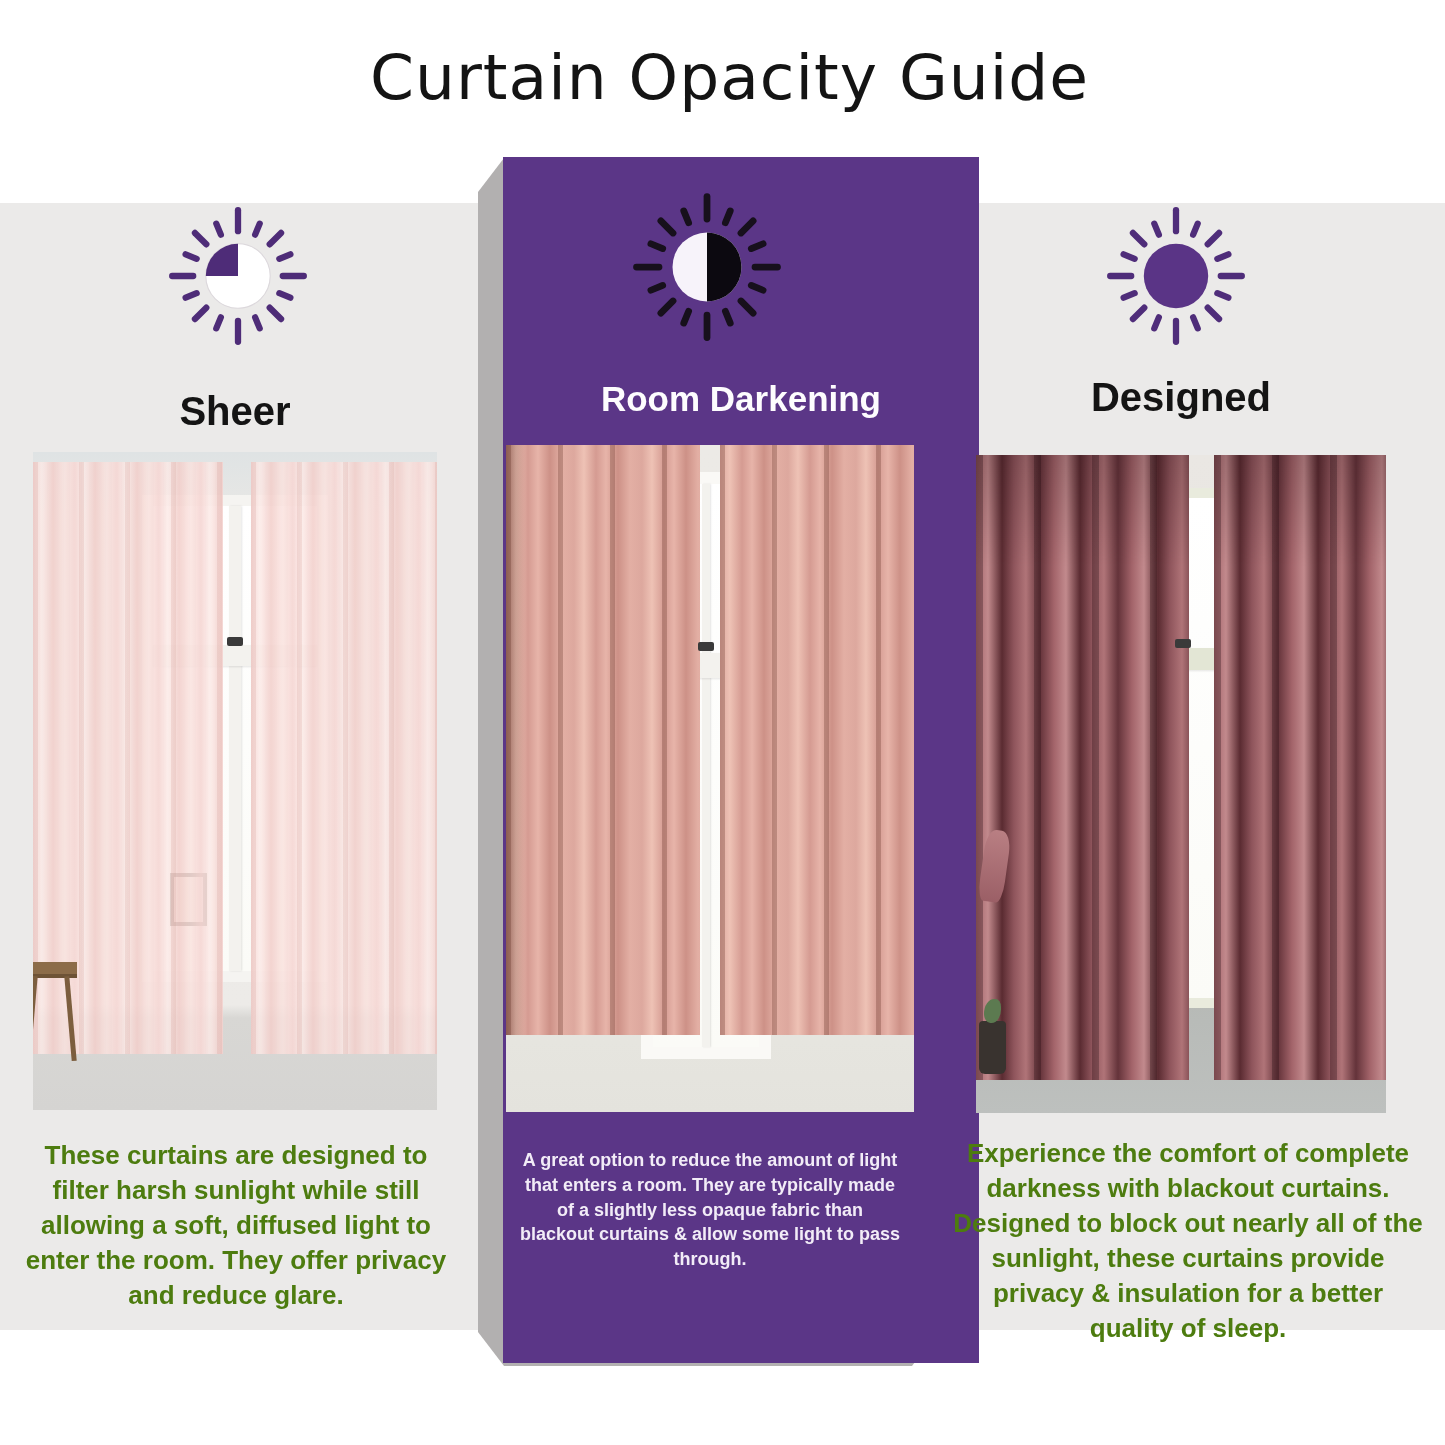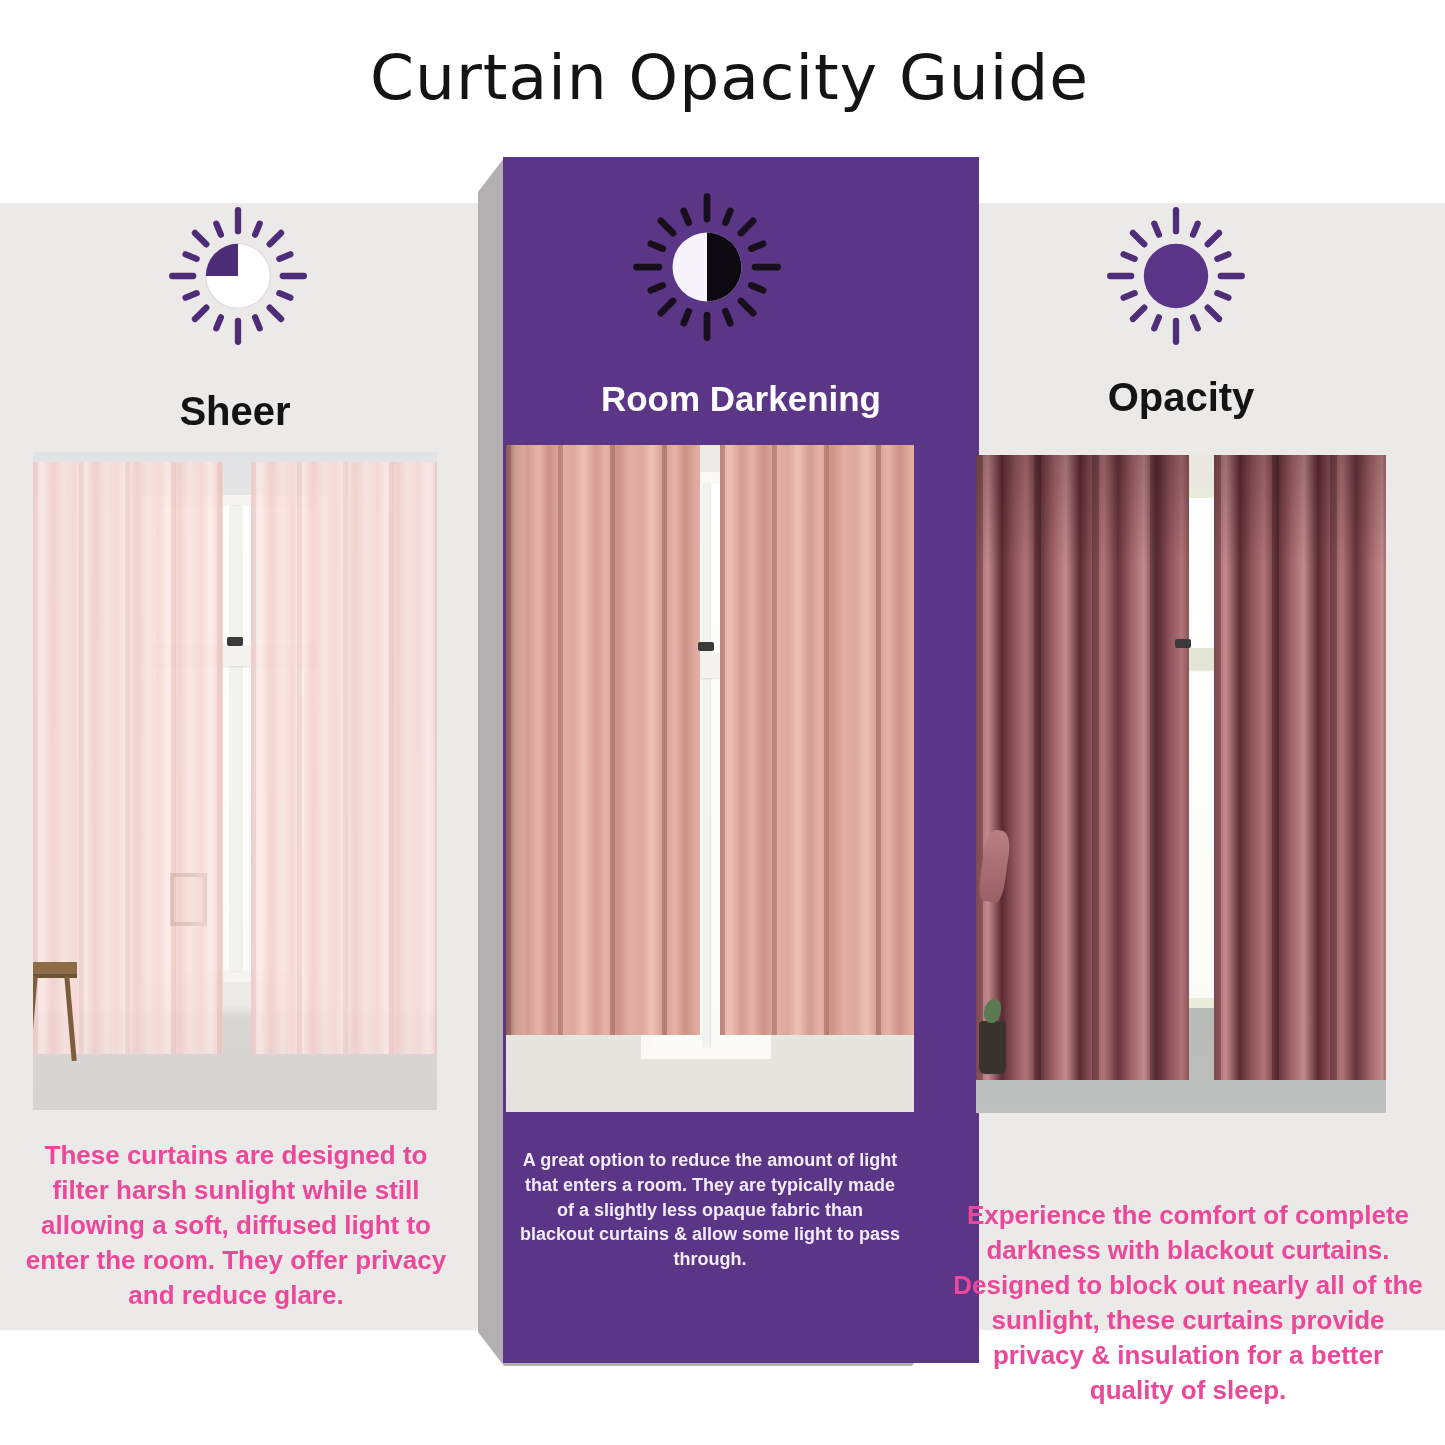--- a/index.html
+++ b/index.html
@@ -23,23 +23,23 @@
   .sun-half{left:129px;top:35px;width:150px;height:150px;color:#17101c;}
   .sun-half .disc{fill:#f7f3fa;}
   .sun-half .half{fill:#0c0910;}
   .sun-full{left:1106px;top:206px;width:140px;height:140px;color:#4f2d7a;}
   .sun-full .disc{fill:#5a3486;}
 
   
   .col-heading{position:absolute;text-align:center;font-size:40px;font-weight:700;color:var(--heading,#141414);line-height:1.15;}
   #heading-sheer{left:33px;top:388px;width:404px;}
   #heading-blackout{left:976px;top:374px;width:410px;}
-  .col-desc{position:absolute;text-align:center;font-size:26px;font-weight:700;line-height:1.35;color:#ec4899;}
+  .col-desc{position:absolute;text-align:center;font-size:26px;font-weight:700;line-height:1.35;color:#4d7c0f;}
   #desc-sheer{left:18px;top:1138px;width:436px;}
-  #desc-blackout{left:950px;top:1198px;width:476px;}
+  #desc-blackout{left:950px;top:1136px;width:476px;}
 
   
   .backing{
     position:absolute;left:478px;top:158px;width:460px;height:1208px;
     background:var(--backing,#b2b0b0);
     clip-path:polygon(26px 0, calc(100% - 26px) 0, 100% 34px, 100% calc(100% - 34px),
                       calc(100% - 26px) 100%, 26px 100%, 0 calc(100% - 34px), 0 34px);
   }
   .panel{position:absolute;left:503px;top:157px;width:476px;height:1206px;background:var(--accent,#5b3687);}
   .panel-heading{position:absolute;top:222px;left:0;width:100%;text-align:center;font-size:35px;font-weight:700;color:#fdfcfe;}
@@ -209,21 +209,21 @@
         <line x1="75.5" y1="159.1" x2="69.0" y2="174.8"></line>
         <line x1="54.7" y1="145.3" x2="38.5" y2="161.5"></line>
         <line x1="40.9" y1="124.5" x2="25.2" y2="131.0"></line>
         <line x1="36.0" y1="100.0" x2="6.0" y2="100.0"></line>
         <line x1="40.9" y1="75.5" x2="25.2" y2="69.0"></line>
         <line x1="54.7" y1="54.7" x2="38.5" y2="38.5"></line>
         <line x1="75.5" y1="40.9" x2="69.0" y2="25.2"></line>
       </g>
     <circle class="disc" cx="100" cy="100" r="46"></circle>
   </svg>
-  <div id="heading-blackout" class="col-heading">Opacity</div>
+  <div id="heading-blackout" class="col-heading">Designed</div>
   <div id="photo-blackout" class="photo">
     <div class="window">
         <span class="latch"></span>
       </div>
     <div class="curtain left"></div>
     <div class="curtain right"></div>
     <div class="tieback"></div>
     <div class="pot"></div>
   </div>
   <div id="desc-blackout" class="col-desc">Experience the comfort of complete darkness with blackout curtains. Designed to block out nearly all of the sunlight, these curtains provide privacy &amp; insulation for a better quality of sleep.</div>

